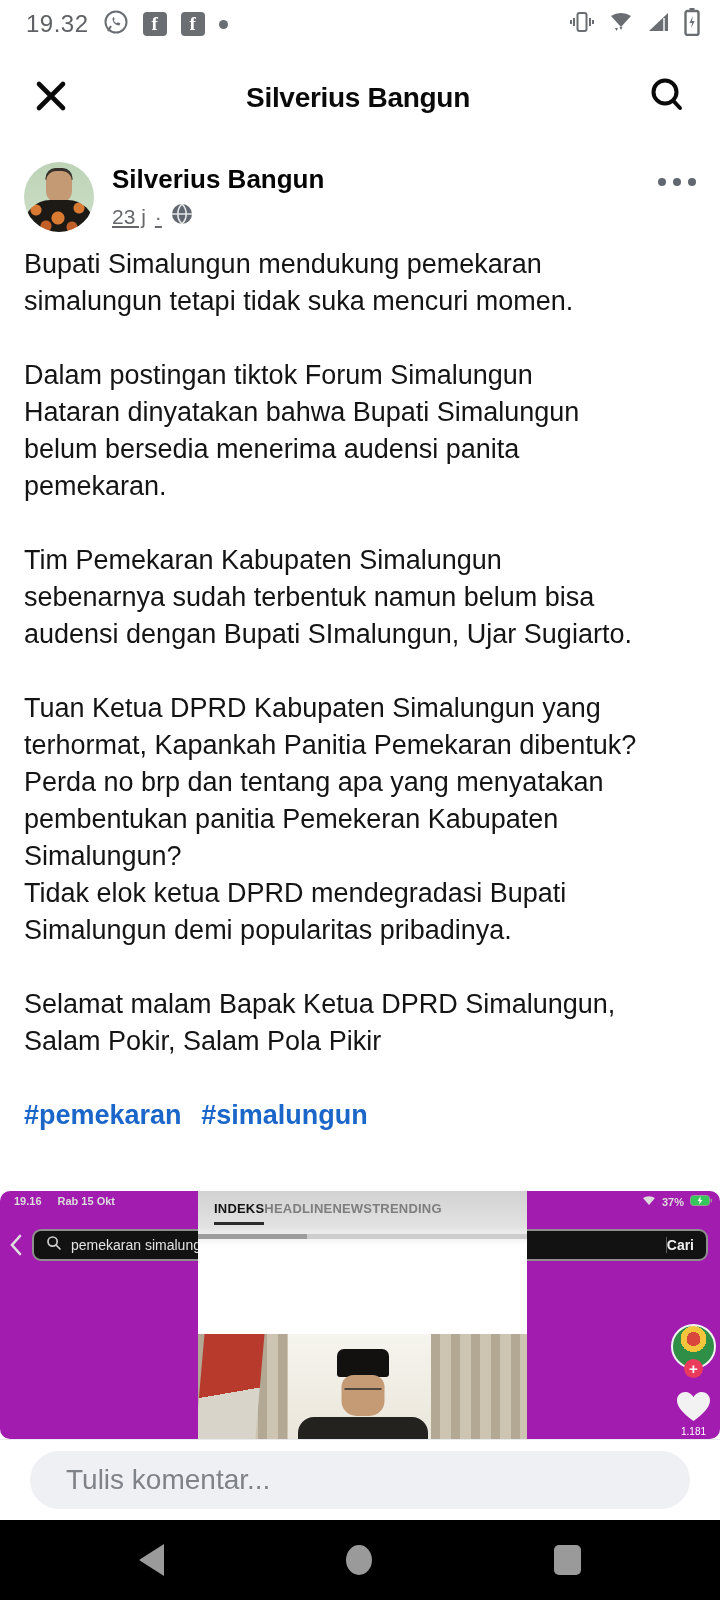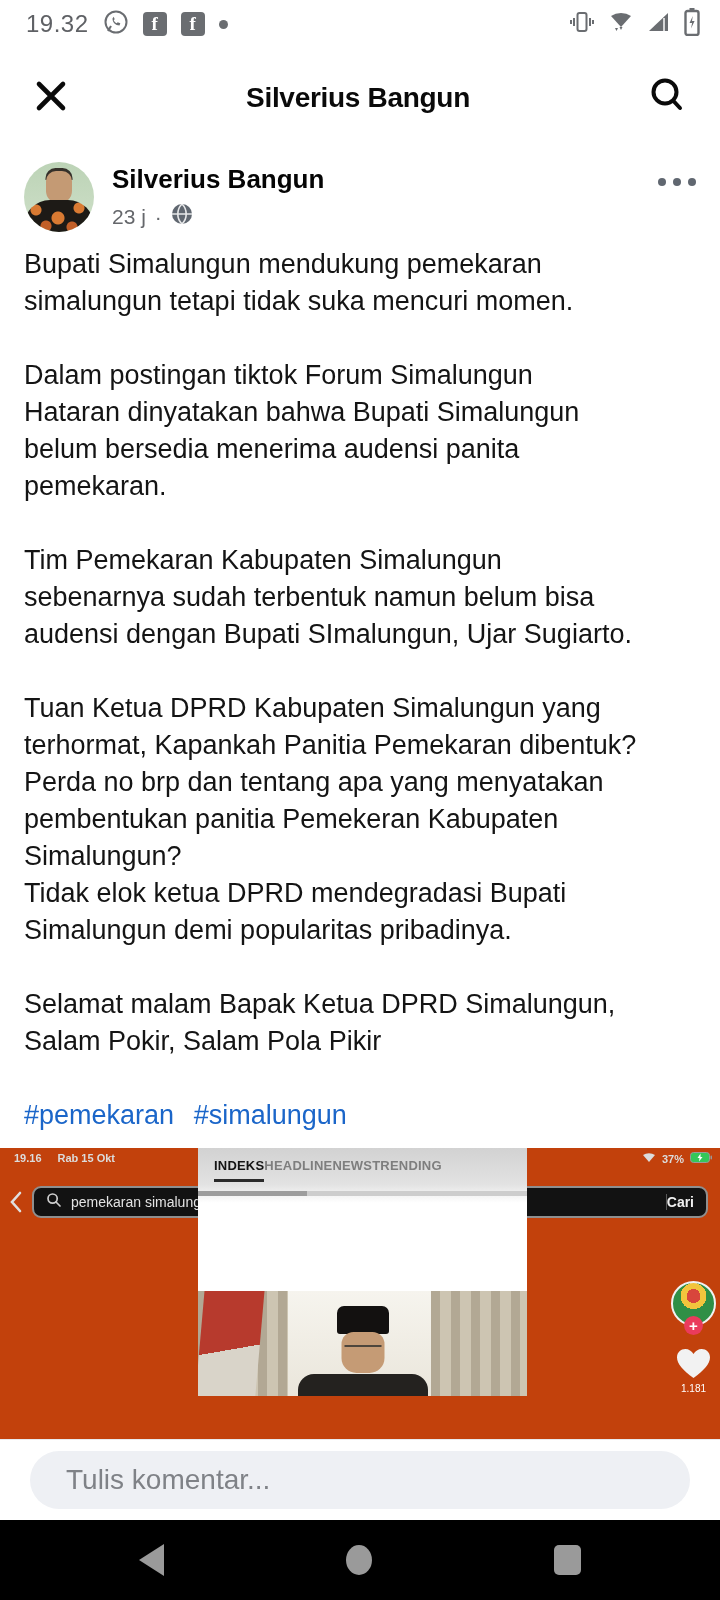--- a/index.html
+++ b/index.html
@@ -30,32 +30,32 @@
     background:#35302a;border-radius:10px 10px 0 0;}
   .av-shirt{position:absolute;left:0;right:0;bottom:0;height:32px;background:#1d1a16;
     border-radius:26px 26px 0 0;
     background-image:radial-gradient(circle at 12px 10px,#d97a32 0 5px,transparent 6px),
       radial-gradient(circle at 34px 18px,#d97a32 0 6px,transparent 7px),
       radial-gradient(circle at 55px 8px,#d97a32 0 5px,transparent 6px),
       radial-gradient(circle at 22px 26px,#c25f28 0 5px,transparent 6px),
       radial-gradient(circle at 48px 27px,#c25f28 0 5px,transparent 6px);}
   .ph-text{margin-left:18px;padding-top:2px;}
   .ph-name{font-size:26px;font-weight:bold;color:#050505;}
-  .ph-meta{margin-top:8px;font-size:21px;color:#65676b;display:flex;align-items:center;gap:9px;}
+  .ph-meta{margin-top:8px;font-size:21px;color:#65676b;display:flex;align-items:center;gap:9px;text-decoration:underline;}
   .menu-dots{margin-left:auto;display:flex;gap:7px;padding-top:16px;}
   .menu-dots i{width:8px;height:8px;border-radius:50%;background:#606770;}
 
   
   .post-body{padding:14px 24px 0;font-size:27px;line-height:37px;color:#141414;}
   .para{white-space:pre-line;margin:0 0 37px;}
-  .hashtags{font-weight:normal;color:#1b66c9;}
+  .hashtags{font-weight:bold;color:#1b66c9;}
   .hashtags a{color:#1b66c9;text-decoration:none;margin-right:12px;}
 
   
-  .video-embed{height:291px;background:#c2410c;position:relative;flex:0 0 auto;}
+  .video-embed{height:248px;background:#a21caf;position:relative;flex:0 0 auto;border-radius:10px;}
   .ve-status{position:absolute;top:4px;left:14px;display:flex;gap:16px;font-size:11px;
     font-weight:bold;color:#dcdcdc;}
   .ve-status-right{position:absolute;top:4px;right:8px;display:flex;align-items:center;gap:6px;
     font-size:11px;font-weight:bold;color:#dcdcdc;}
   .ve-back{position:absolute;top:42px;left:8px;}
   .ve-search{position:absolute;top:38px;left:32px;right:12px;height:32px;border:2px solid #8f8f8f;
     border-radius:9px;background:#121212;display:flex;align-items:center;padding:0 12px;box-sizing:border-box;}
   .ve-query{font-size:14px;color:#e3e3e3;margin-left:9px;}
   .ve-cari-wrap{margin-left:auto;display:flex;align-items:center;}
   .ve-cari-div{width:1px;height:16px;background:#5a5a5a;}

